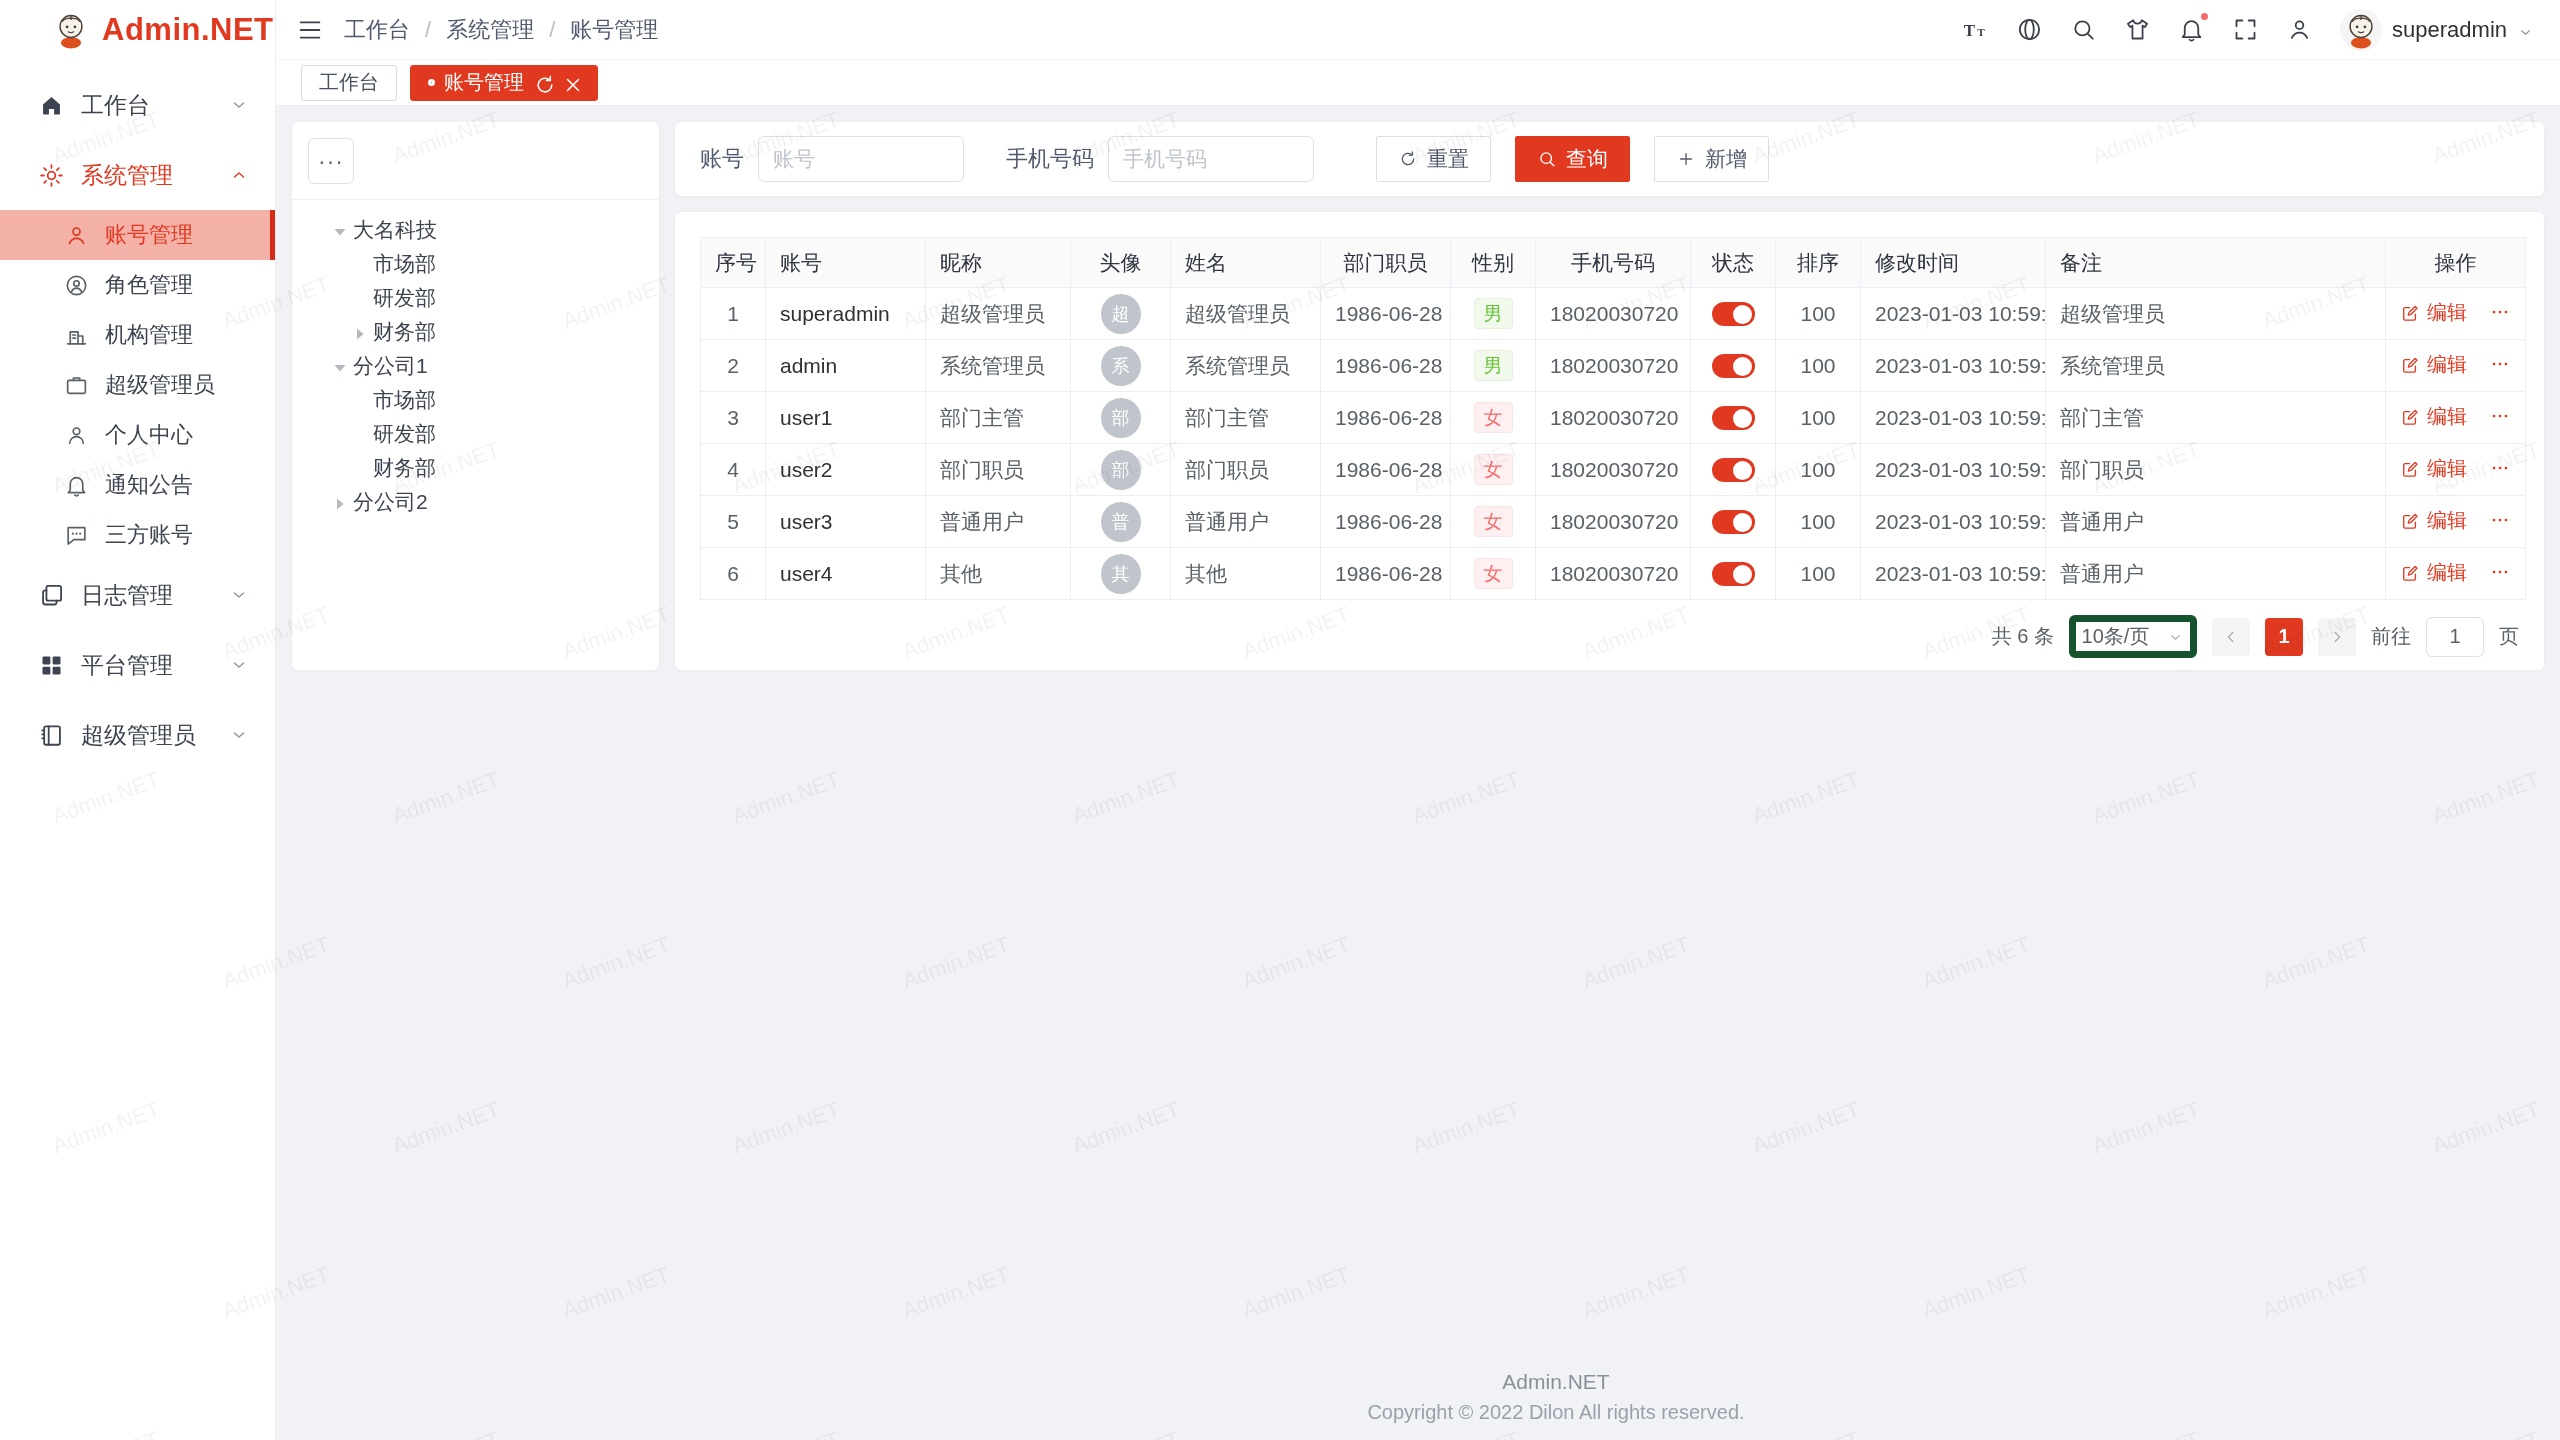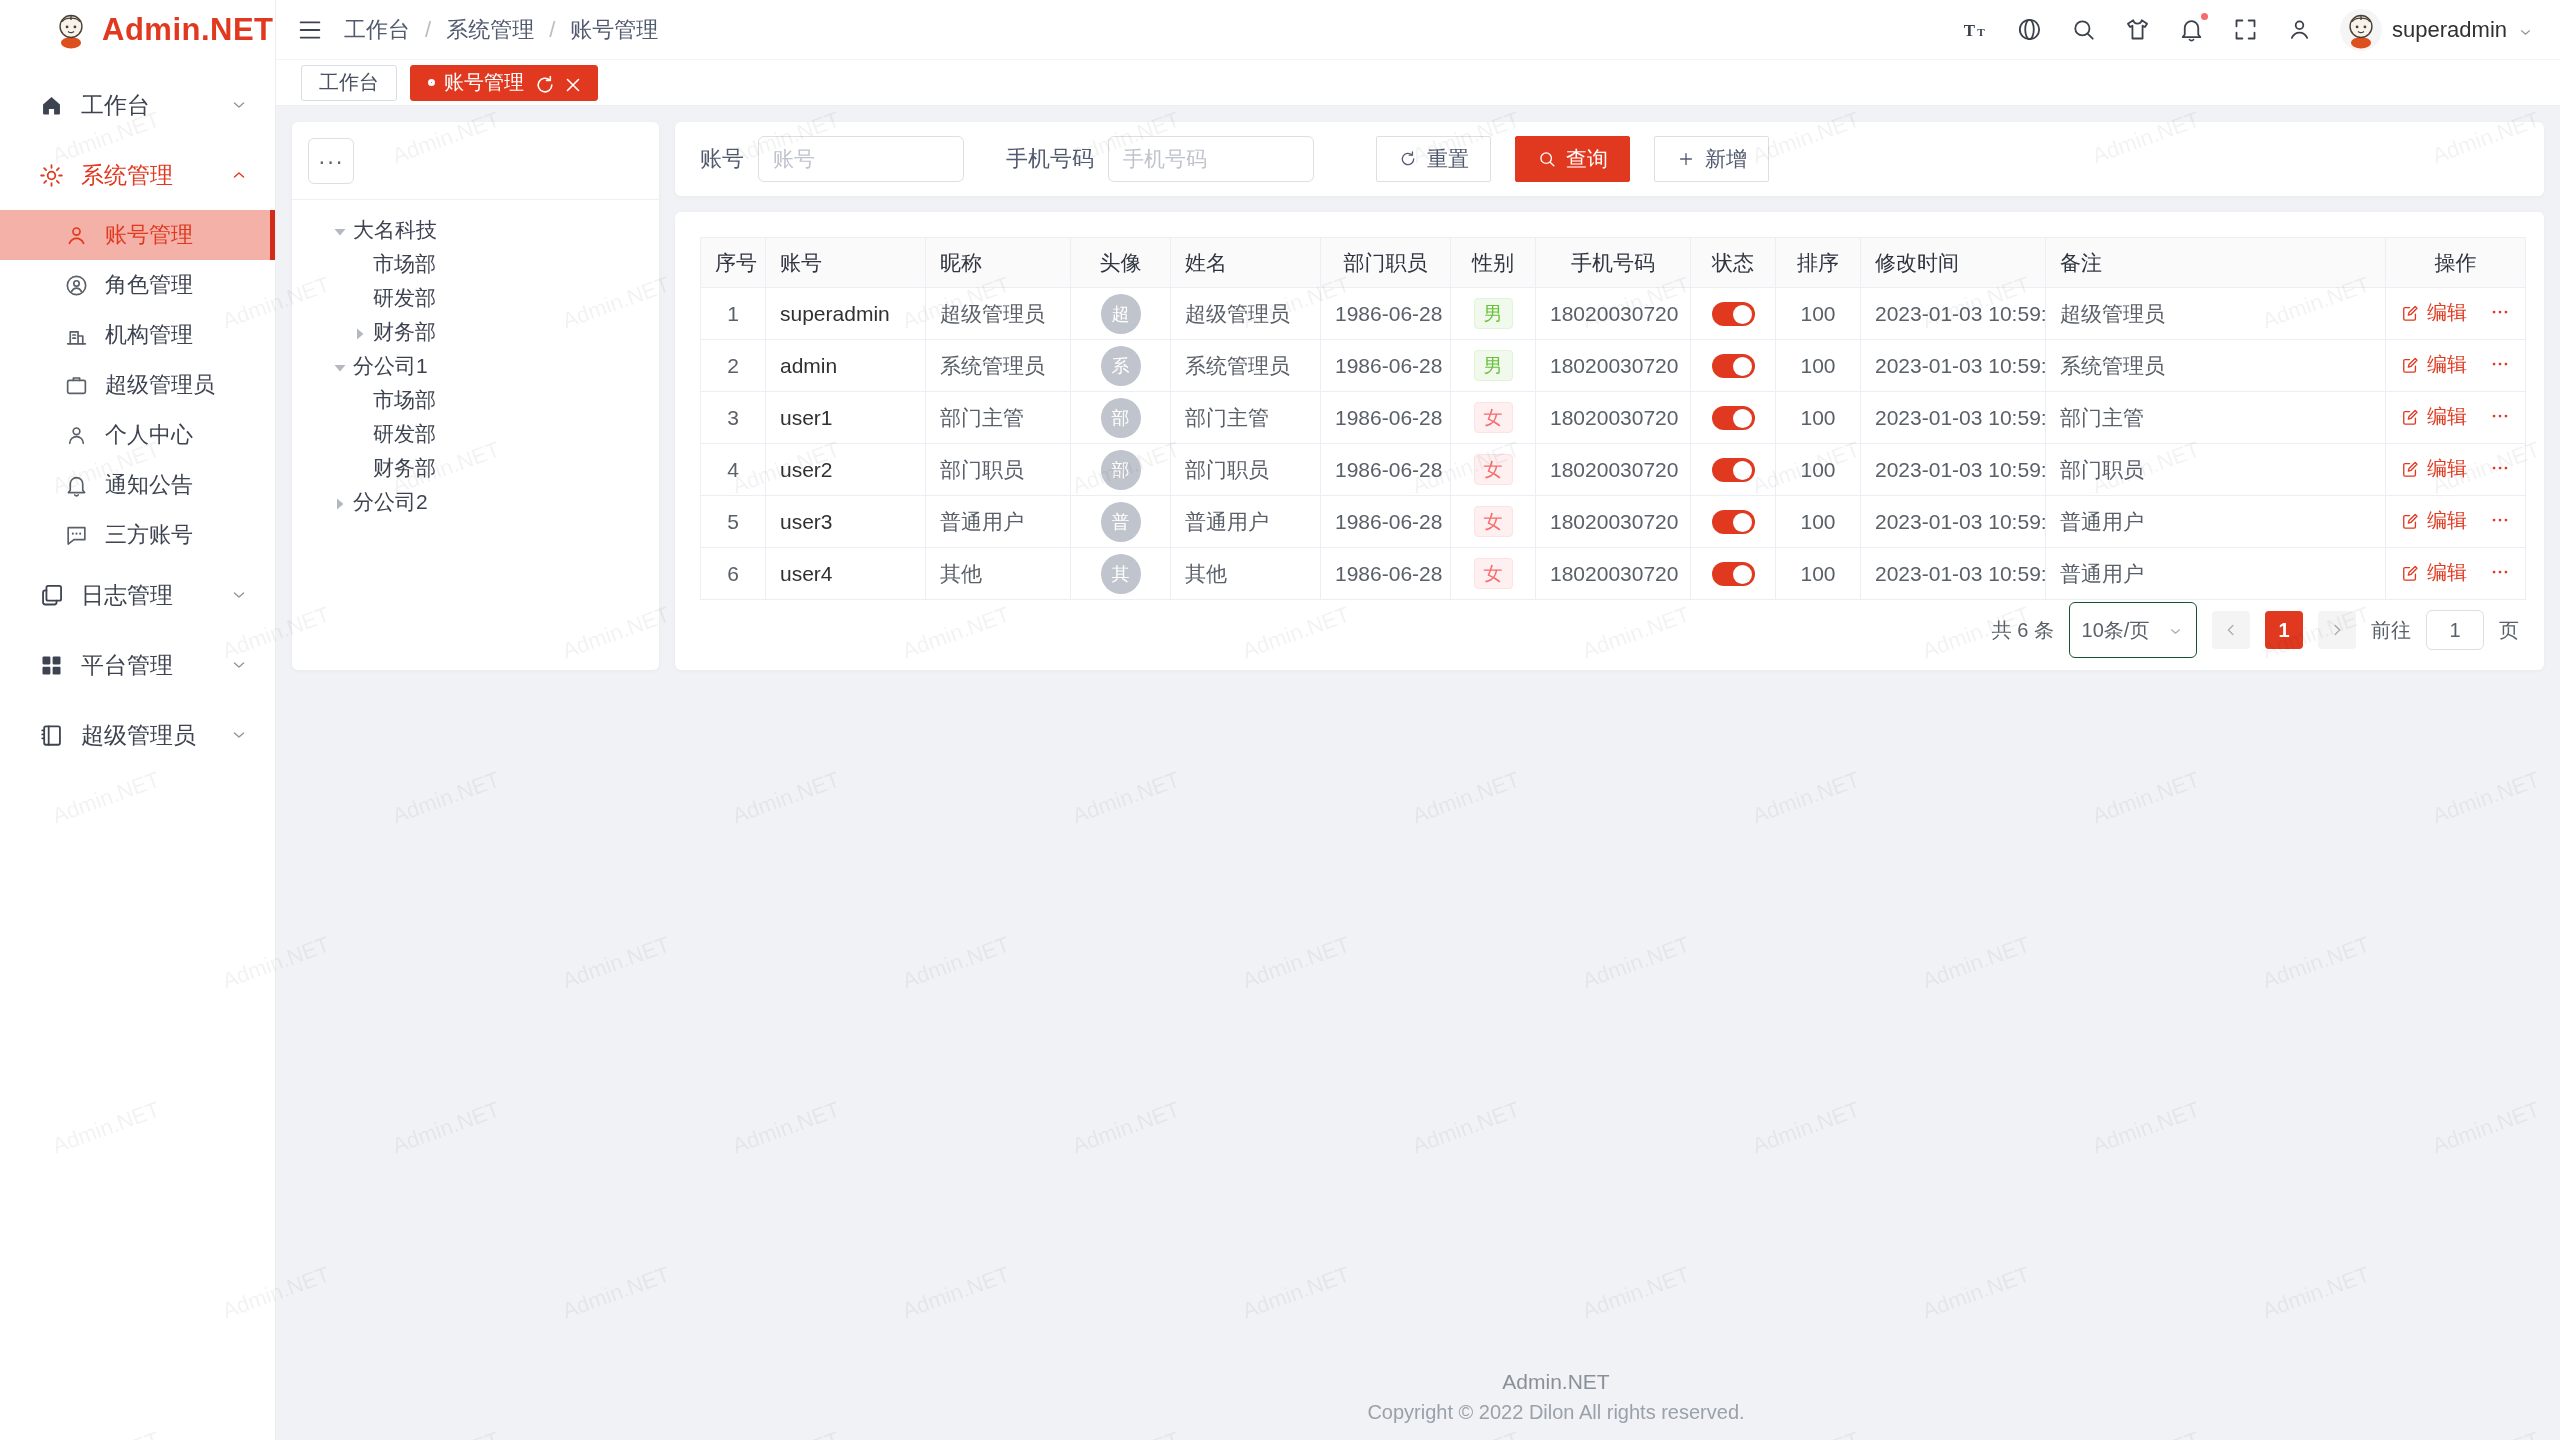--- a/index.html
+++ b/index.html
@@ -92,21 +92,21 @@
   .tag.male{color:#67c23a;background:#f0f9eb;border:1px solid #e1f3d8}
   .tag.female{color:#f56c6c;background:#fef0f0;border:1px solid #fde2e2}
   .toggle{display:inline-block;width:43px;height:24px;border-radius:12px;background:#e03920;position:relative;cursor:pointer;vertical-align:middle}
   .toggle::after{content:"";position:absolute;top:2.5px;right:2.5px;width:19px;height:19px;border-radius:50%;background:#fff}
   .act{display:inline-flex;align-items:center;gap:7px;color:#e03920;cursor:pointer;font-size:20px}
   .act .ic{width:20px;height:20px}
   .act-more{display:inline-flex;margin-left:16px;color:#e03920;cursor:pointer}
   .act-more .ic{width:22px;height:22px}
 
   .pagination{position:absolute;right:25px;bottom:12px;display:flex;align-items:center;gap:15px;font-size:20px;color:#5a6068}
-  .page-size{width:128px;height:56px;border:1px solid #14532d;border-radius:6px;display:inline-flex;align-items:center;
+  .page-size{width:128px;height:43px;border:7px solid #14532d;border-radius:6px;display:inline-flex;align-items:center;
     justify-content:center;gap:18px;cursor:pointer;color:#5a6068}
   .page-size .ic{width:17px;height:17px;color:#a8abb2}
   .pg-btn{width:38px;height:38px;border:none;border-radius:4px;background:#f4f4f5;display:inline-flex;align-items:center;
     justify-content:center;cursor:pointer;color:#a8abb2}
   .pg-btn .ic{width:18px;height:18px}
   .pg-btn.current{background:#e03920;color:#fff;font-size:20px;font-weight:bold;font-family:inherit}
   .pg-goto{width:58px;height:40px;border:1px solid #dcdfe6;border-radius:6px;text-align:center;font-size:20px;outline:none;
     color:#5a6068;font-family:inherit}
 
   .footer{position:absolute;left:276px;right:0;bottom:16px;text-align:center;z-index:5}

